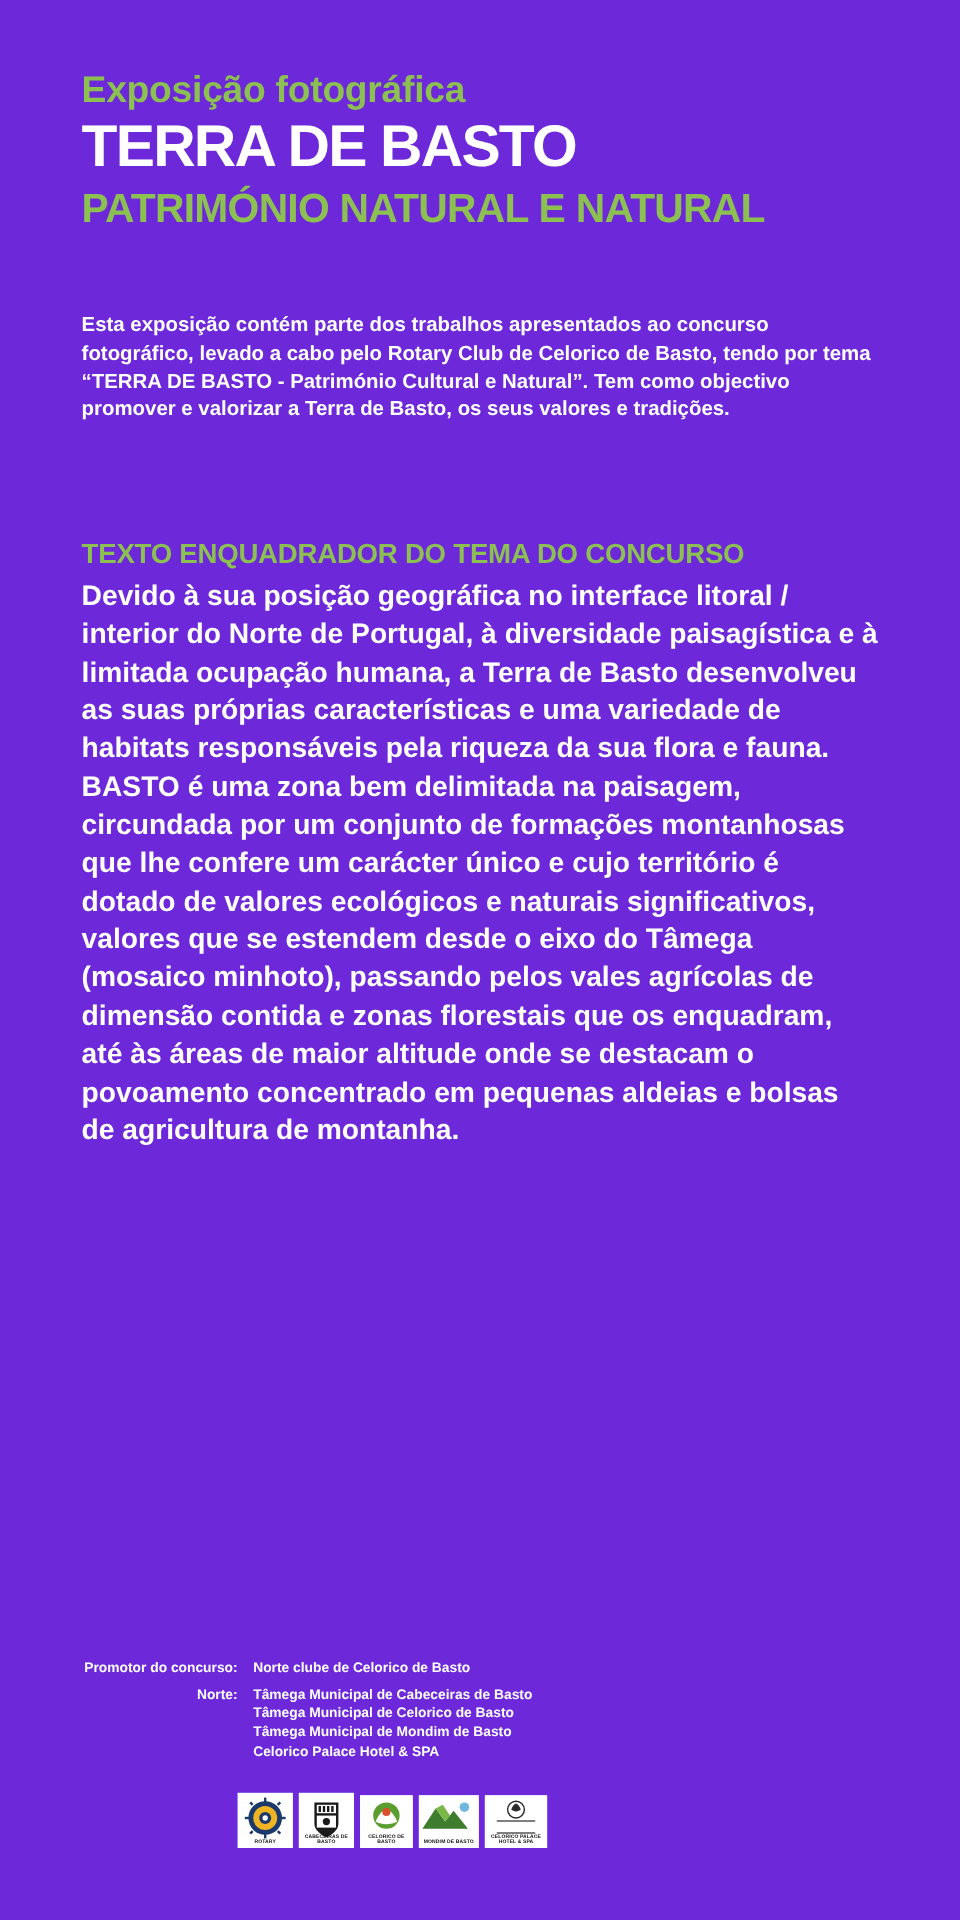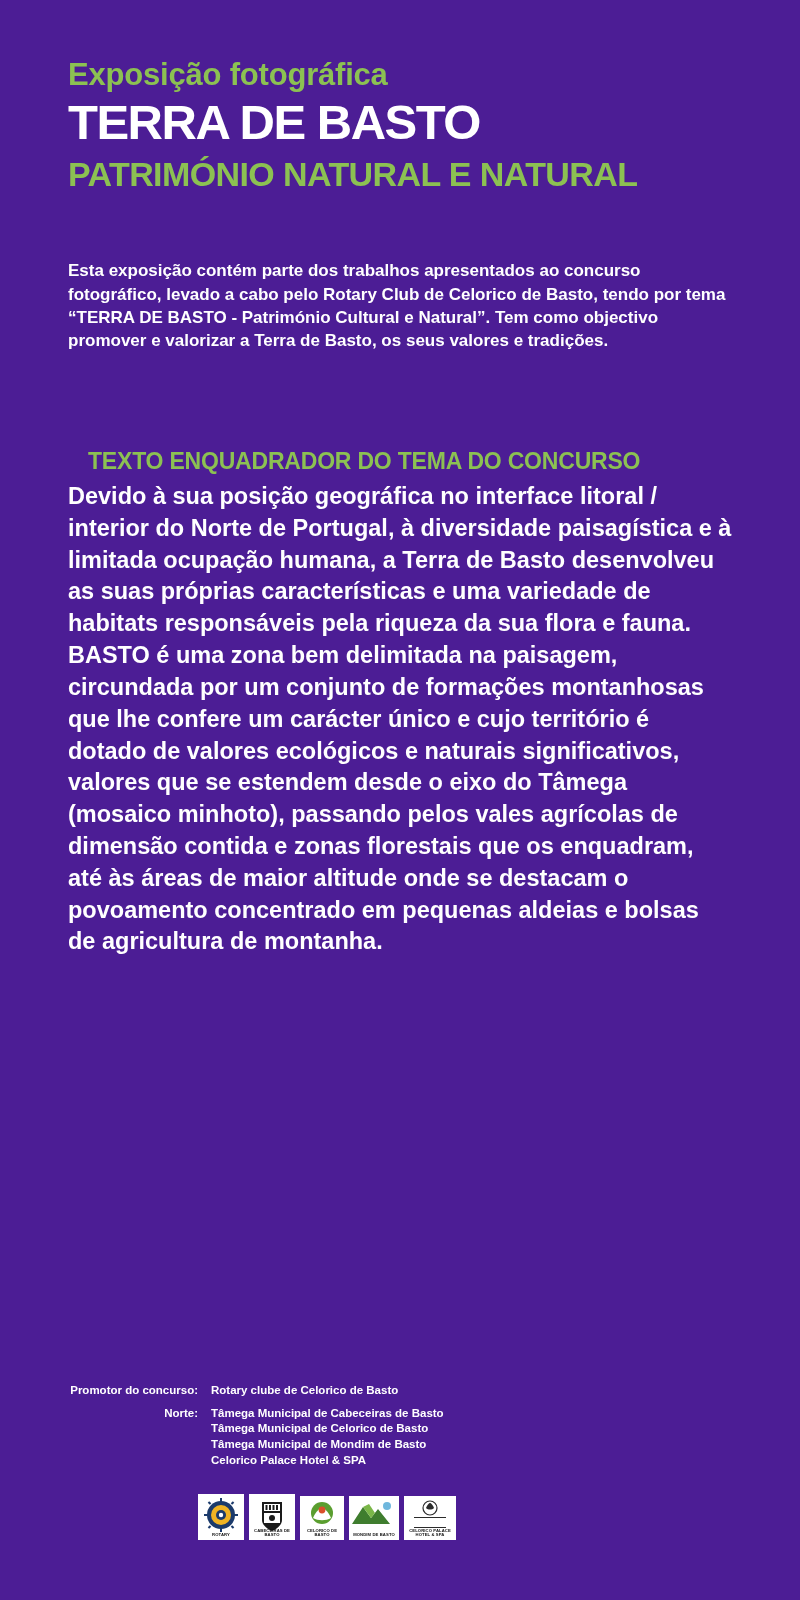--- a/index.html
+++ b/index.html
@@ -11,21 +11,21 @@
     width: 800px;
     height: 1600px;
     overflow: hidden;
     font-family: "Liberation Sans", sans-serif;
     color: #ffffff;
   }
   .poster {
     position: relative;
     width: 800px;
     height: 1600px;
-    background: #4c1d95;
+    background: #6d28d9;
     box-sizing: border-box;
   }
 
   
   .header {
     padding: 58px 68px 0 68px;
   }
   .eyebrow {
     font-size: 31px;
     font-weight: bold;
@@ -65,21 +65,20 @@
   .section {
     margin: 96px 68px 0 68px;
     max-width: 670px;
   }
   .section-label {
     font-size: 23px;
     font-weight: bold;
     color: #8cc152;
     letter-spacing: -0.2px;
     margin-bottom: 6px;
-    margin-left: 20px;
   }
   .section-text {
     font-size: 23.5px;
     font-weight: bold;
     line-height: 1.355;
     color: #ffffff;
   }
 
   
   .credits {
@@ -165,21 +164,21 @@
 
   <div class="section">
     <div class="section-label">TEXTO ENQUADRADOR DO TEMA DO CONCURSO</div>
     <div class="section-text">Devido à sua posição geográfica no interface litoral / interior do Norte de Portugal, à diversidade paisagística e à limitada ocupação humana, a Terra de Basto desenvolveu as suas próprias características e uma variedade de habitats responsáveis pela riqueza da sua flora e fauna. BASTO é uma zona bem delimitada na paisagem, circundada por um conjunto de formações montanhosas que lhe confere um carácter único e cujo território é dotado de valores ecológicos e naturais significativos, valores que se estendem desde o eixo do Tâmega (mosaico minhoto), passando pelos vales agrícolas de dimensão contida e zonas florestais que os enquadram, até às áreas de maior altitude onde se destacam o povoamento concentrado em pequenas aldeias e bolsas de agricultura de montanha.</div>
   </div>
 
   <div class="credits">
     <div class="credit-row">
       <div class="credit-key">Promotor do concurso:</div>
       <div class="credit-vals">
-        <div class="credit-val">Rotary clube de Celorico de Basto</div>
+        <div class="credit-val">Norte clube de Celorico de Basto</div>
       </div>
     </div>
     <div class="credit-row supports">
       <div class="credit-key">Norte:</div>
       <div class="credit-vals">
         <div class="credit-val">Tâmega Municipal de Cabeceiras de Basto</div>
         <div class="credit-val">Tâmega Municipal de Celorico de Basto</div>
         <div class="credit-val">Tâmega Municipal de Mondim de Basto</div>
         <div class="credit-val">Celorico Palace Hotel &amp; SPA</div>
       </div>

